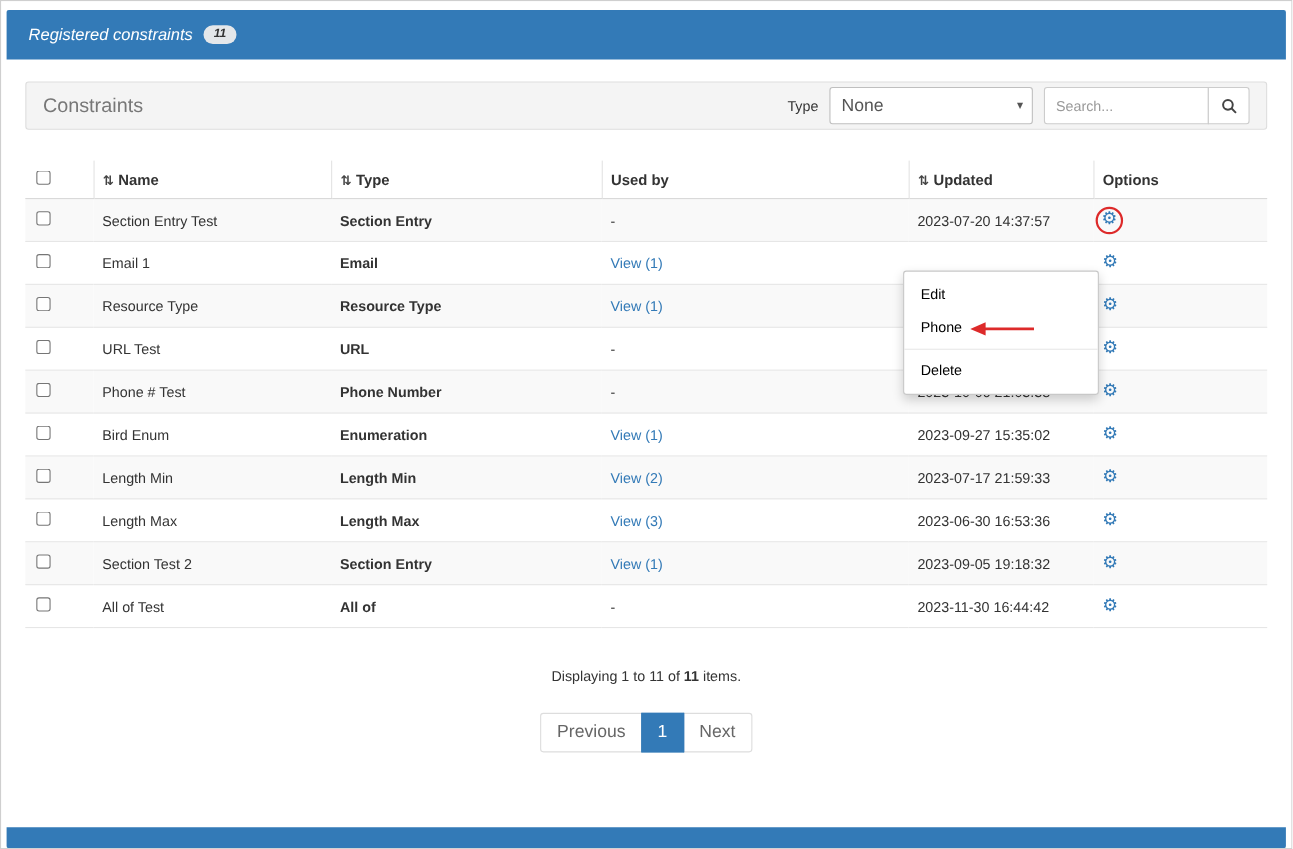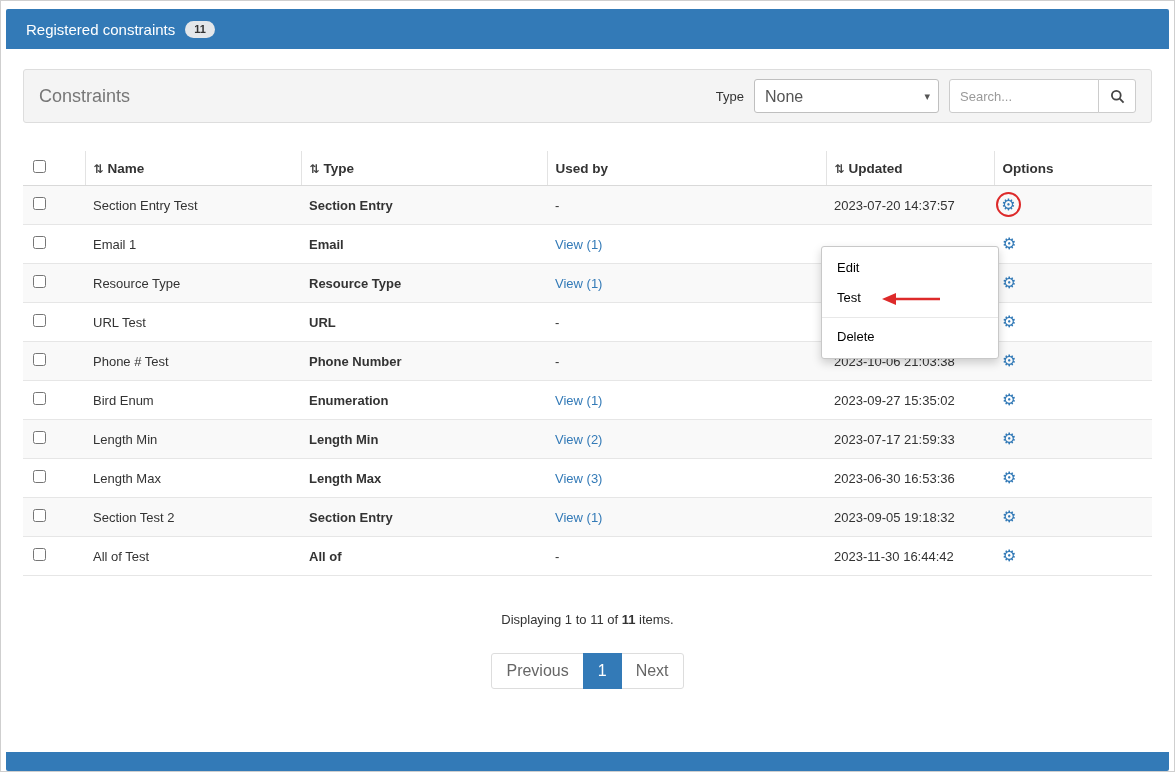--- a/index.html
+++ b/index.html
@@ -10,34 +10,34 @@
   *{ box-sizing:border-box; margin:0; padding:0; }
   html,body{ background:#fff; }
   body{ font-family:"Liberation Sans","DejaVu Sans",sans-serif; color:#333; }
   .page{
     position:relative; width:1175px; height:772px; background:#fff;
     border:1px solid #cfcfcf; overflow:hidden;
   }
 
   
   .top-bar{
-    margin:8px 5px 0 5px; height:40px; background:var(--primary);
-    display:flex; align-items:center; padding:0 20px; border-radius:2px 2px 0 0;
+    margin:8px 5px 0 5px; height:45px; background:var(--primary);
+    display:flex; align-items:center; padding:0 20px; border-radius:2px 2px 0 0;font-style:italic;
   }
   .top-title{ color:#fff; font-size:15px; }
   .badge{
     margin-left:10px; background:#e4e7ea; color:#333; font-size:11px; font-weight:bold;
     padding:3px 9px; border-radius:10px; line-height:1;
   }
 
   .panel-body{ margin:0 22px; }
 
   
   .toolbar{
-    margin-top:20px; height:54px; background:#f4f4f4; border:1px solid #ddd;
+    margin-top:20px; height:44px; background:#f4f4f4; border:1px solid #ddd;
     border-radius:3px; display:flex; align-items:center; padding:0 15px;
   }
   .toolbar-title{ color:#777; font-size:18px; }
   .toolbar-right{ margin-left:auto; display:flex; align-items:center; gap:10px; }
   .type-label{ font-size:13px; color:#333; }
   .select-wrap{ position:relative; }
   .type-select{
     -webkit-appearance:none; appearance:none; width:185px; height:34px;
     border:1px solid #bfbfbf; border-radius:3px; background:#fff; color:#555;
     font-size:16px; padding:0 24px 0 10px; font-family:inherit;
@@ -310,21 +310,21 @@
     <div class="pagination">
       <a href="#" class="page-btn">Previous</a>
       <a href="#" class="page-btn active">1</a>
       <a href="#" class="page-btn">Next</a>
     </div>
 
   </div>
 
   <div class="context-menu">
     <div class="menu-item">Edit</div>
-    <div class="menu-item">Test</div>
+    <div class="menu-item">Phone</div>
     <div class="menu-divider"></div>
     <div class="menu-item">Delete</div>
     <svg class="arrow-annotation" width="60" height="16" viewBox="0 0 60 16">
       <line x1="58" y1="8" x2="13" y2="8" stroke-width="2.6" stroke="#dd2a2a"></line>
       <polygon points="0,8 14,2 14,14" fill="#dd2a2a"></polygon>
     </svg>
   </div>
 
   <div class="footer-bar"></div>
 </div>

